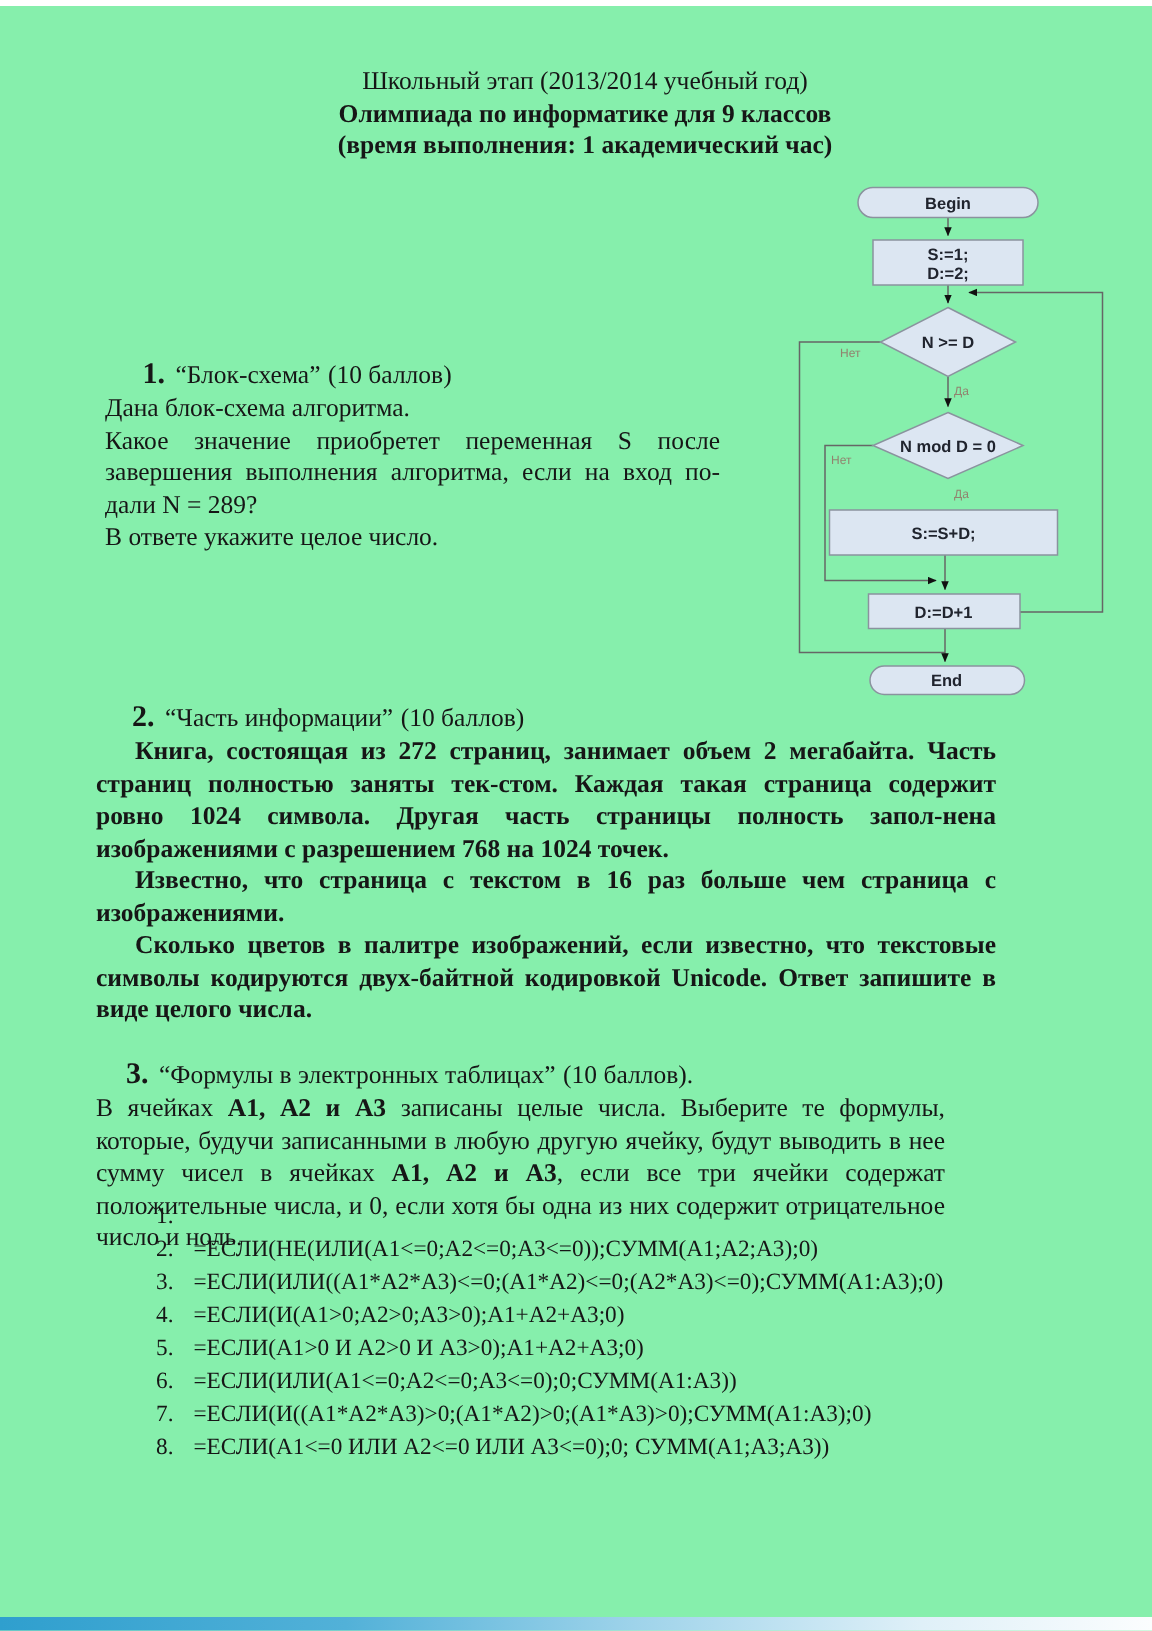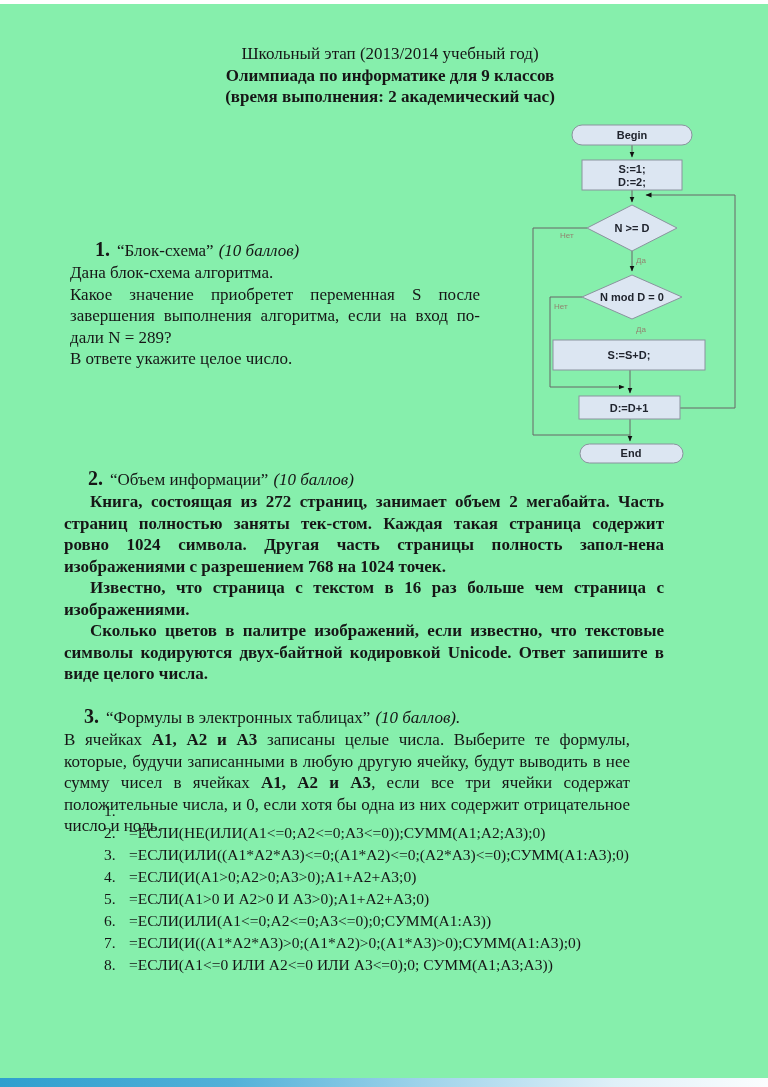--- a/index.html
+++ b/index.html
@@ -18,21 +18,21 @@
   .q{position:absolute;}
   .q1{left:70px;top:234px;width:410px;}
   .q2{left:64px;top:463px;width:600px;}
   .q3{left:64px;top:677px;width:612px;}
   .q p{margin:0;font-size:17px;line-height:21.5px;text-align:justify;}
   .q-head{font-size:17px;line-height:22px;white-space:nowrap;}
   .q1 .q-head{text-indent:25px;}
   .q2 .q-head{text-indent:24px;}
   .q3 .q-head{text-indent:20px;margin-top:24px;}
   .q-num{font-weight:bold;font-size:20px;margin-right:7px;}
-  .q-points{font-style:italic;margin-left:5px;}
+  .q-points{margin-left:5px;}
   .q2 p{text-indent:26px;font-weight:bold;}
   .q3-body{margin-left:28px;width:566px;font-size:17px;line-height:19.5px;text-align:left;}
   .bld{font-weight:bold;}
 
   
   .formula-list{position:absolute;left:104px;top:796px;margin:0;padding:0;list-style:none;
     font-size:15.5px;line-height:22px;}
   .formula-list li{display:flex;}
   .f-num{width:25px;flex:none;}
 
@@ -49,21 +49,21 @@
     background:linear-gradient(to right,#2f9fce 0%,#52b1d8 30%,#9ed3ea 55%,#dff0f8 80%,#fbfdfe 100%);}
 </style>
 </head>
 <body>
 
 <div class="page">
 
   <div class="doc-header">
     <div class="h-line">Школьный этап (2013/2014 учебный год)</div>
     <div class="h-line h-bold">Олимпиада по информатике для 9 классов</div>
-    <div class="h-line h-bold">(время выполнения: 2 академический час)</div>
+    <div class="h-line h-bold">(время выполнения: 1 академический час)</div>
   </div>
 
   <svg class="flowchart" width="248" height="352" viewBox="0 0 248 352">
     <defs>
       <marker id="ah" markerWidth="7" markerHeight="6" refX="5.5" refY="2.5" orient="auto">
         <path d="M0,0 L6,2.5 L0,5 z" fill="#111111"></path>
       </marker>
     </defs>
 
     <path class="conn" d="M112 28 L112 40" marker-end="url(#ah)"></path>
@@ -120,21 +120,21 @@
     <div class="q-head">
       <span class="q-num">1.</span><span class="q-title">“Блок-схема”</span><span class="q-points">(10 баллов)</span>
     </div>
     <p>Дана блок-схема алгоритма.</p>
     <p>Какое значение приобретет переменная S после завершения выполнения алгоритма, если на вход по-дали N = 289?</p>
     <p>В ответе укажите целое число.</p>
   </section>
 
   <section class="q q2">
     <div class="q-head">
-      <span class="q-num">2.</span><span class="q-title">“Объем информации”</span><span class="q-points">(10 баллов)</span>
+      <span class="q-num">2.</span><span class="q-title">“Часть информации”</span><span class="q-points">(10 баллов)</span>
     </div>
     <p>Книга, состоящая из 272 страниц, занимает объем 2 мегабайта. Часть страниц полностью заняты тек-стом. Каждая такая страница содержит ровно 1024 символа. Другая часть страницы полность запол-нена изображениями с разрешением 768 на 1024 точек.</p>
     <p>Известно, что страница с текстом в 16 раз больше чем страница с изображениями.</p>
     <p>Сколько цветов в палитре изображений, если известно, что текстовые символы кодируются двух-байтной кодировкой Unicode. Ответ запишите в виде целого числа.</p>
   </section>
 
   <section class="q q3">
     <div class="q-head">
       <span class="q-num">3.</span><span class="q-title">“Формулы в электронных таблицах”</span><span class="q-points">(10 баллов).</span>
     </div>

